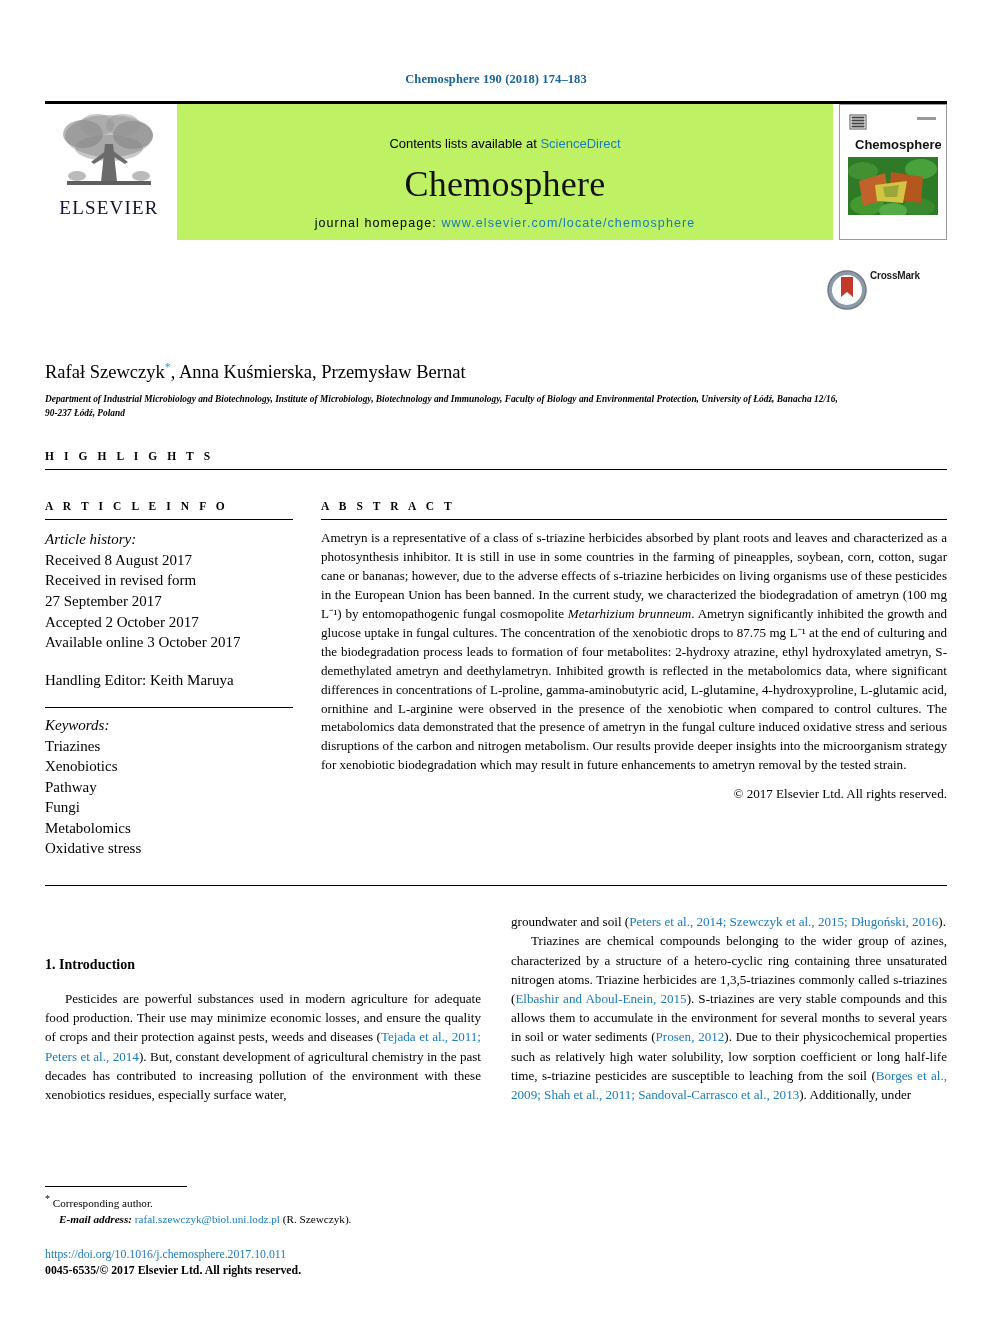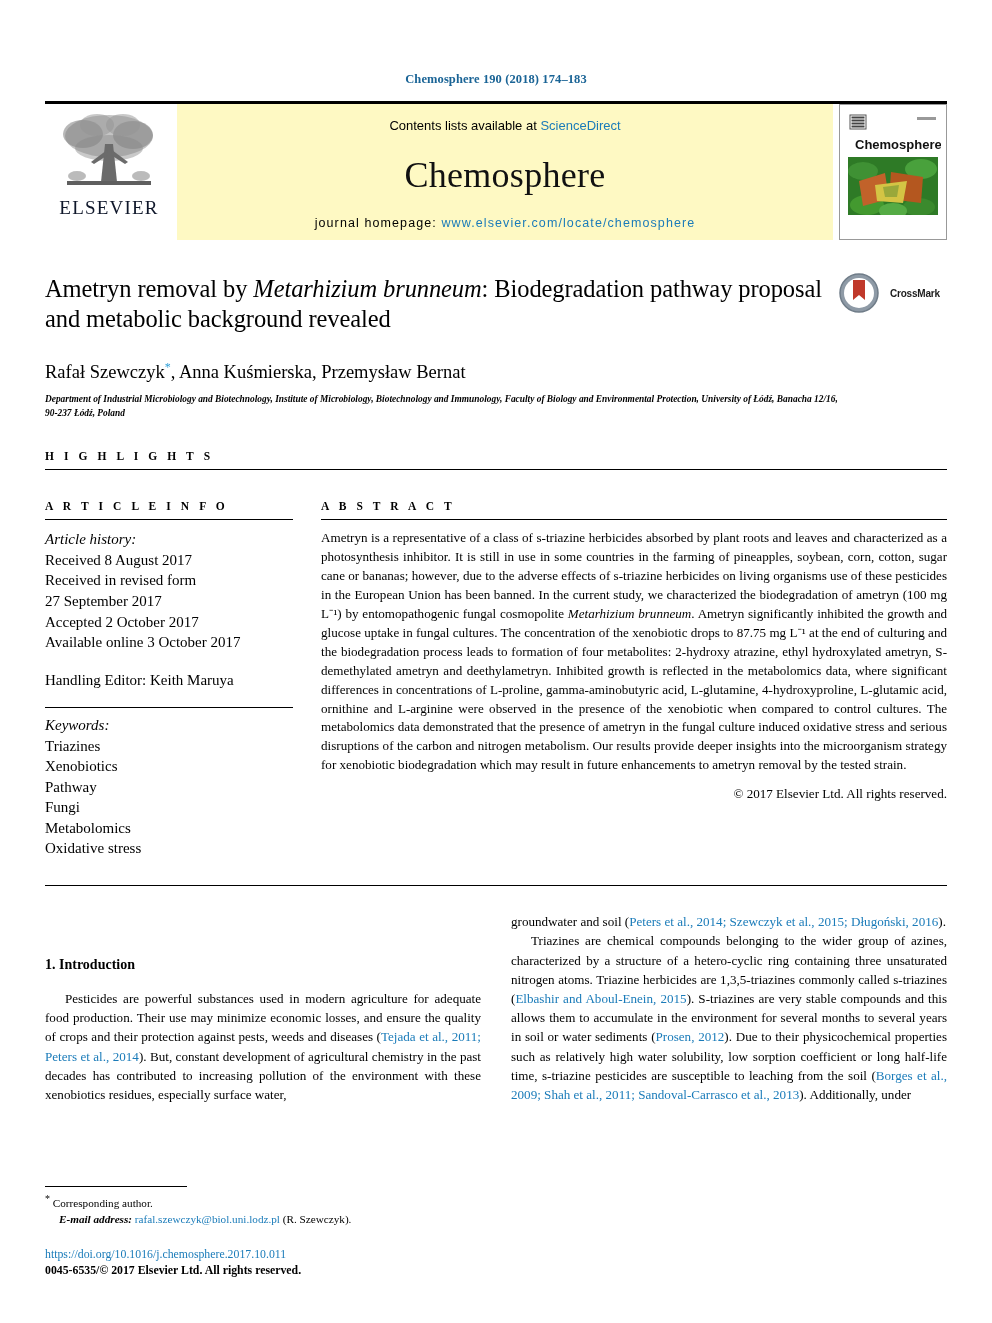--- a/index.html
+++ b/index.html
@@ -56,27 +56,27 @@
   .elsevier-word {
     font-family: "Liberation Serif", serif;
     color: #0f172a;
     font-size: 19px;
     letter-spacing: 1.2px;
     font-weight: 400;
     margin-top: 1px;
   }
   .masthead-center {
     flex: 1 1 auto;
-    background: #fef9c3;
+    background: #bef264;
     margin: 0 6px 0 4px;
     display: flex;
     flex-direction: column;
     align-items: center;
     justify-content: space-between;
-    padding: 14px 0 10px 0;
+    padding: 32px 0 10px 0;
     box-sizing: border-box;
   }
   .contents-line {
     font-family: "Liberation Sans", sans-serif;
     font-size: 13px;
     color: #000;
   }
   .contents-line .sd-link { color:#1a7bb9; }
   .journal-name {
     font-family: "Liberation Serif", serif;
@@ -116,27 +116,25 @@
     line-height: 1.22;
     font-weight: 400;
     color: #000;
     margin: 0;
     padding-right: 110px;
     letter-spacing: -0.1px;
   }
   .article-title .ital { font-style: italic; }
   .crossmark {
     position: absolute;
-    right: 0;
+    right: 12px;
     top: -4px;
     width: 108px;
     height: 46px;
     display: flex;
-    align-items: center;
-    gap: 8px;
   }
   .crossmark-label {
     font-family: "Liberation Sans", sans-serif;
     font-size: 10px;
     font-weight: bold;
     color: #1c1c1c;
     margin-left: 3px;
     letter-spacing: -0.2px;
   }
 
@@ -359,21 +357,20 @@
         <polygon points="14,70 40,62 44,88 18,95" fill="#c1622a"></polygon>
         <polygon points="46,61 78,66 76,92 44,88" fill="#b4571f"></polygon>
         <polygon points="30,74 62,70 58,92 32,90" fill="#d4c444"></polygon>
         <polygon points="38,76 54,74 52,86 40,86" fill="#9aa83a"></polygon>
         <rect x="3" y="104" width="90" height="14" fill="#ffffff"></rect>
       </svg>
     </div>
   </div>
 
   <div class="title-block">
-    <h1 class="article-title"><span>Ametryn removal by </span><span class="ital">Metarhizium brunneum</span><span>: Biodegradation pathway proposal and metabolic background revealed</span></h1>
 
     <div class="crossmark">
       <svg width="40" height="40" viewBox="0 0 40 40">
         <circle cx="20" cy="20" r="19" fill="#8e9aa6"></circle>
         <circle cx="20" cy="20" r="15" fill="#ffffff"></circle>
         <path d="M14 7 h12 v20 l-6 -5 l-6 5 Z" fill="#c0392b"></path>
         <circle cx="20" cy="20" r="19" fill="none" stroke="#6f7c88" stroke-width="1.5"></circle>
       </svg>
       <span class="crossmark-label">CrossMark</span>
     </div>

